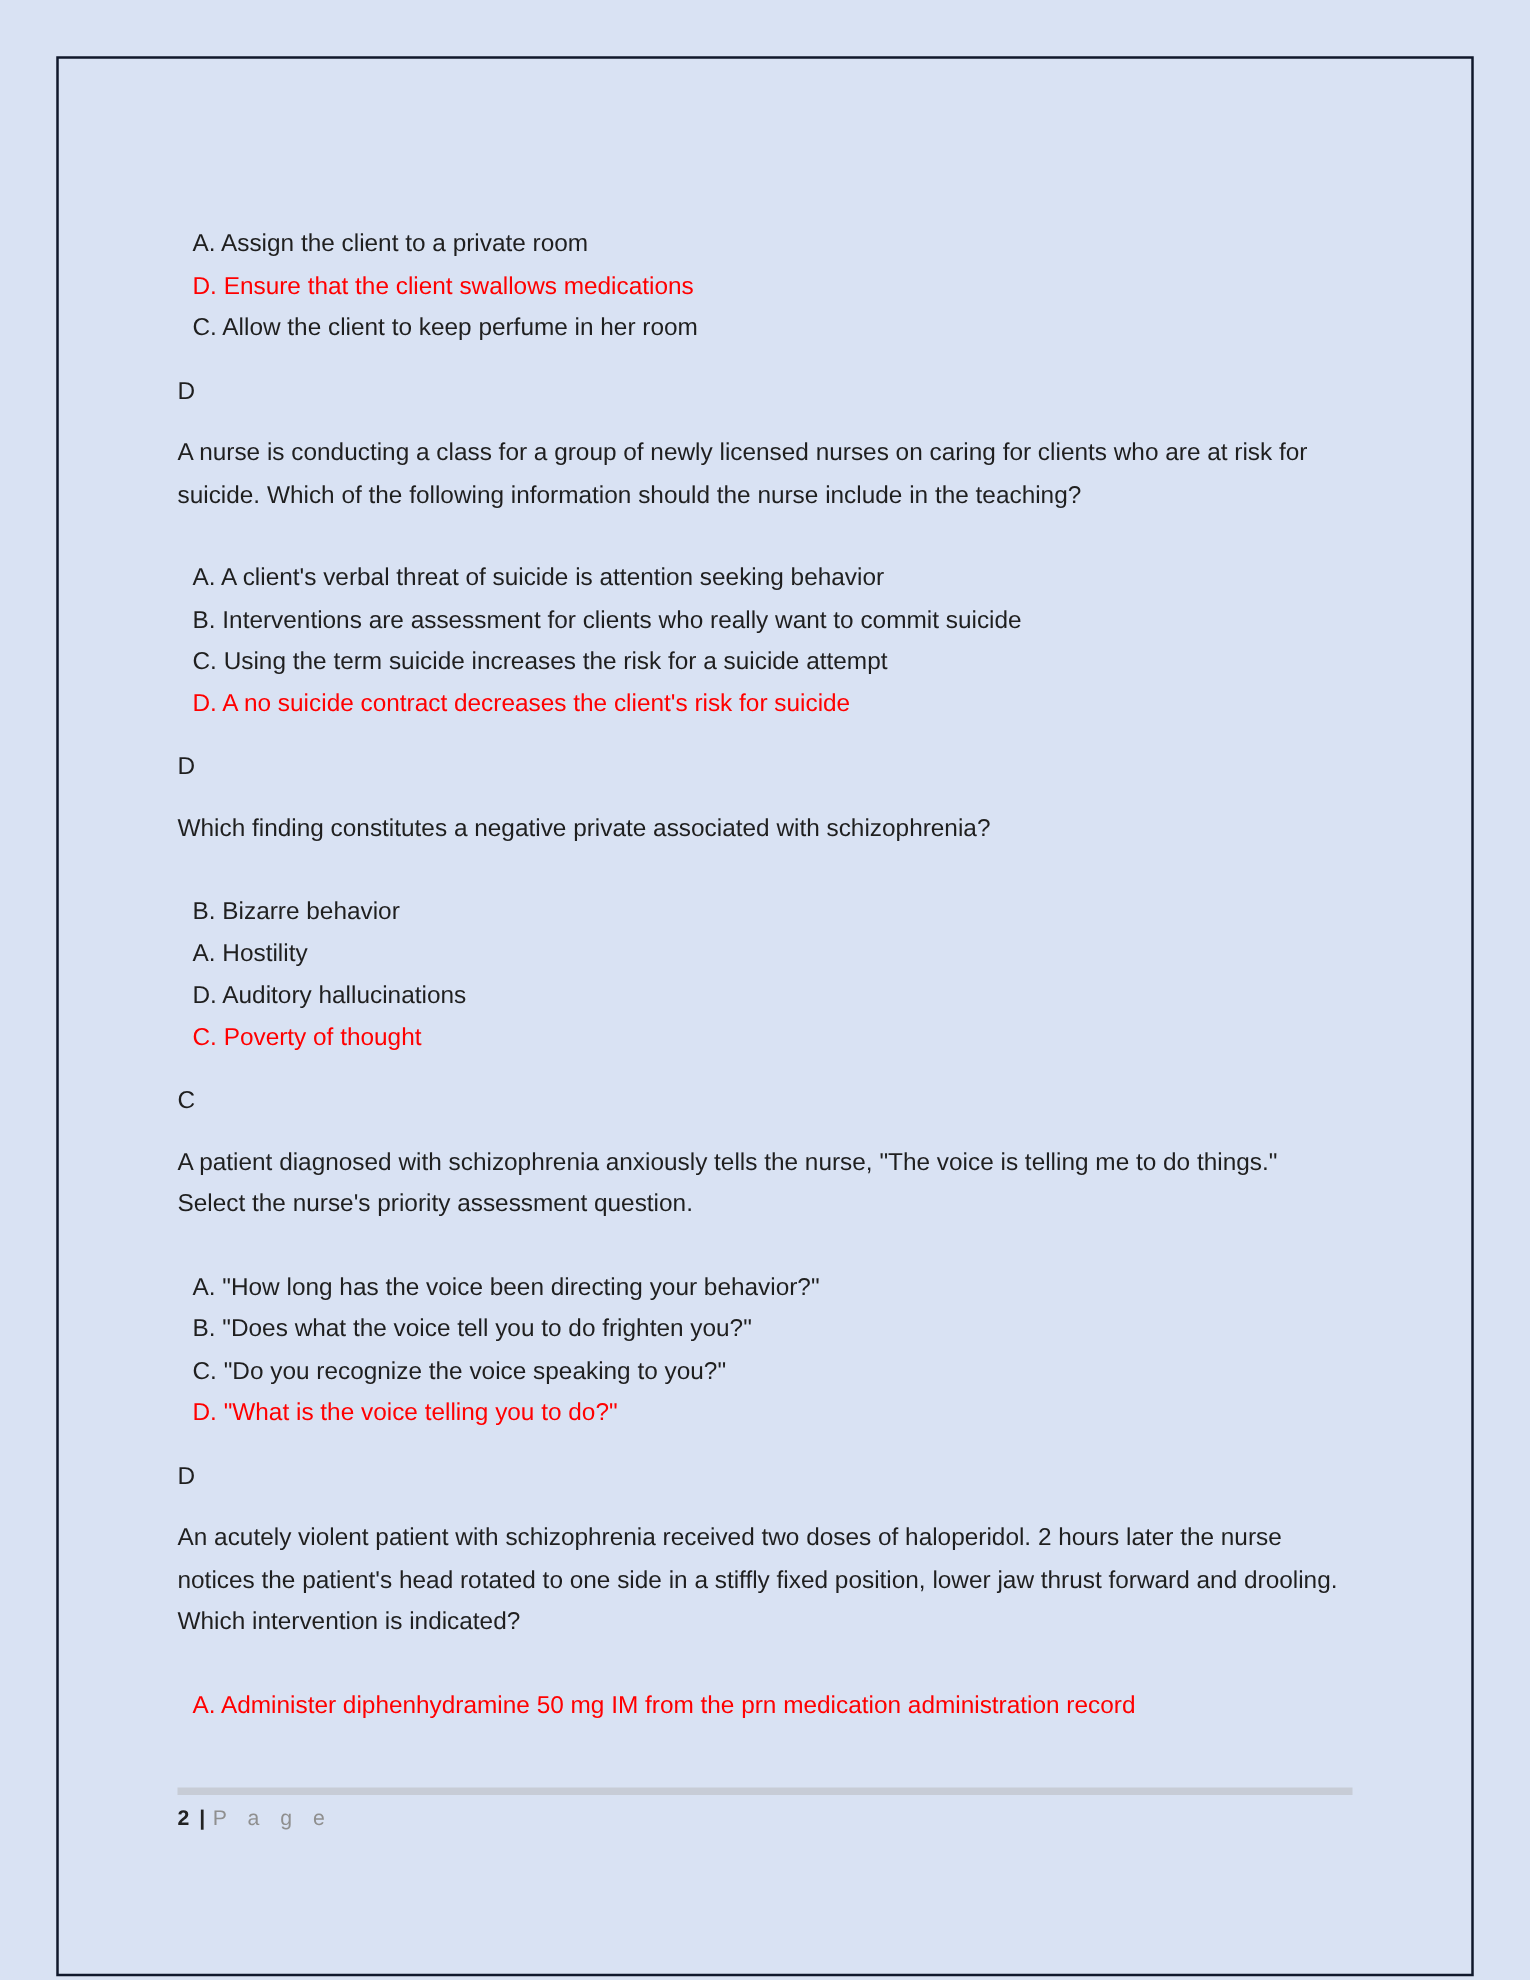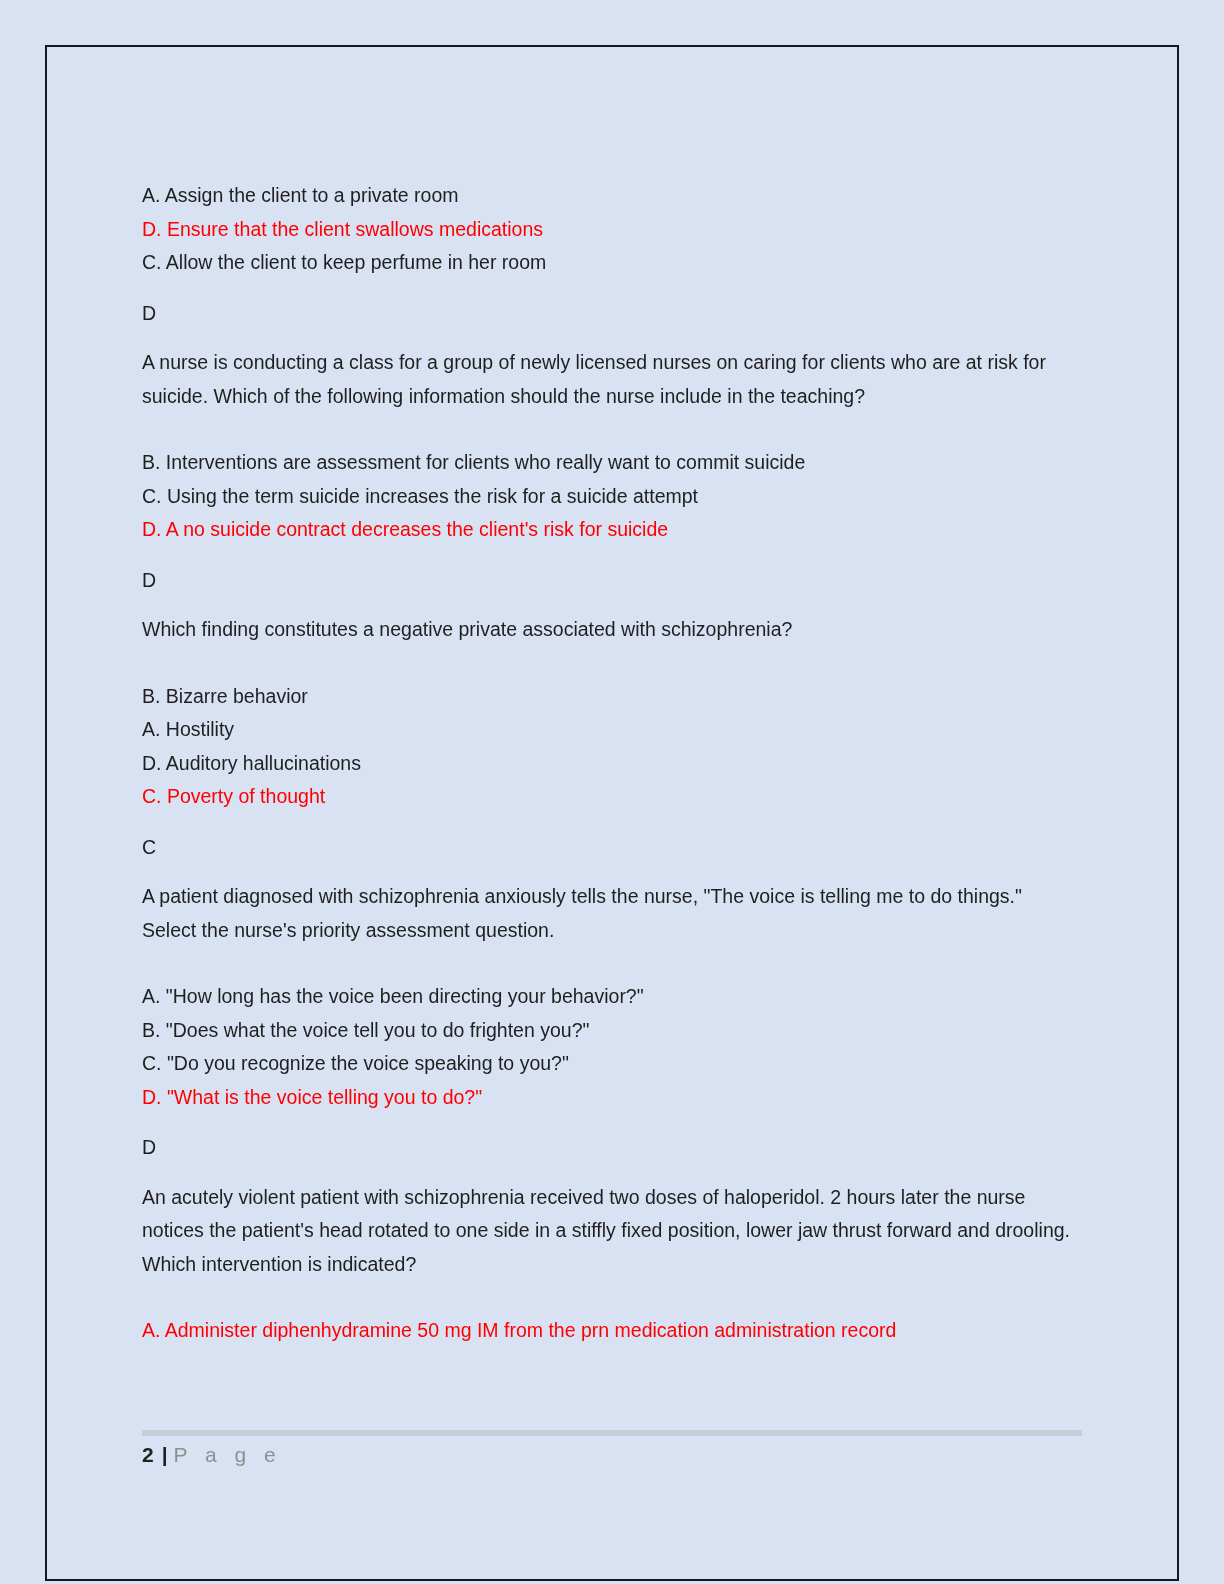--- a/index.html
+++ b/index.html
@@ -29,39 +29,39 @@
     left: 142px; top: 179px;
     width: 935px;
     color: #1f1f1f;
     font-size: 19.5px;
     line-height: 33.5px;
   }
   .question {
     margin: 0 0 33px 0;
   }
   .options {
-    margin: 0 0 17px 0;
+    margin: 0 0 17px 12px;
   }
   .option {
     line-height: 33.5px;
   }
   .answer {
     margin: 0 0 16px 0;
   }
   .red { color: #ff0000; }
   .footer-rule {
     position: absolute;
     left: 142px; top: 1430px;
     width: 940px; height: 6px;
     background: #c7ccd6;
   }
   .footer {
     position: absolute;
     left: 142px; top: 1441px;
-    font-size: 21px;
+    font-size: 17px;
     line-height: 28px;
     color: #222;
   }
   .pagenum { font-weight: bold; color: #222; }
   .divider { font-weight: bold; color: #222; margin: 0 6px 0 8px; }
   .pagelabel { color: #8f8f8f; letter-spacing: 6px; }
 </style>
 </head>
 <body>
 
@@ -70,20 +70,21 @@
 
   <div class="content" id="content">
       <div class="options">
         <div class="option">A. Assign the client to a private room</div>
         <div class="option red">D. Ensure that the client swallows medications</div>
         <div class="option">C. Allow the client to keep perfume in her room</div>
       </div>
       <p class="answer">D</p>
       <p class="question">A nurse is conducting a class for a group of newly licensed nurses on caring for clients who are at risk for suicide. Which of the following information should the nurse include in the teaching?</p>
       <div class="options">
+        <div class="option">A. A client's verbal threat of suicide is attention seeking behavior</div>
         <div class="option">B. Interventions are assessment for clients who really want to commit suicide</div>
         <div class="option">C. Using the term suicide increases the risk for a suicide attempt</div>
         <div class="option red">D. A no suicide contract decreases the client's risk for suicide</div>
       </div>
       <p class="answer">D</p>
       <p class="question">Which finding constitutes a negative private associated with schizophrenia?</p>
       <div class="options">
         <div class="option">B. Bizarre behavior</div>
         <div class="option">A. Hostility</div>
         <div class="option">D. Auditory hallucinations</div>

